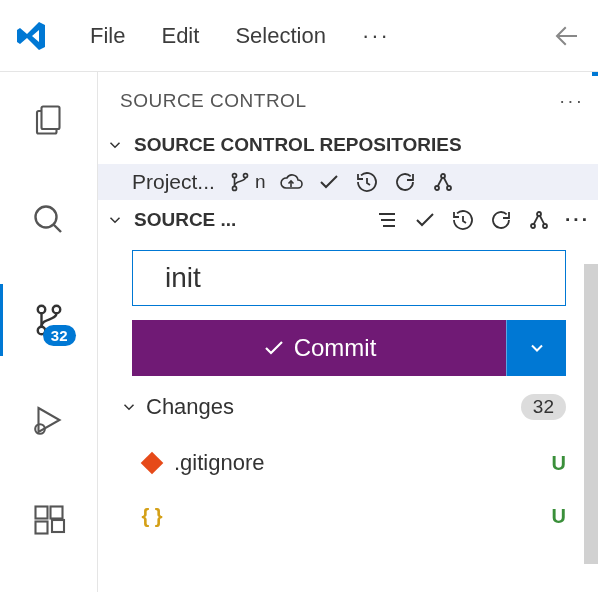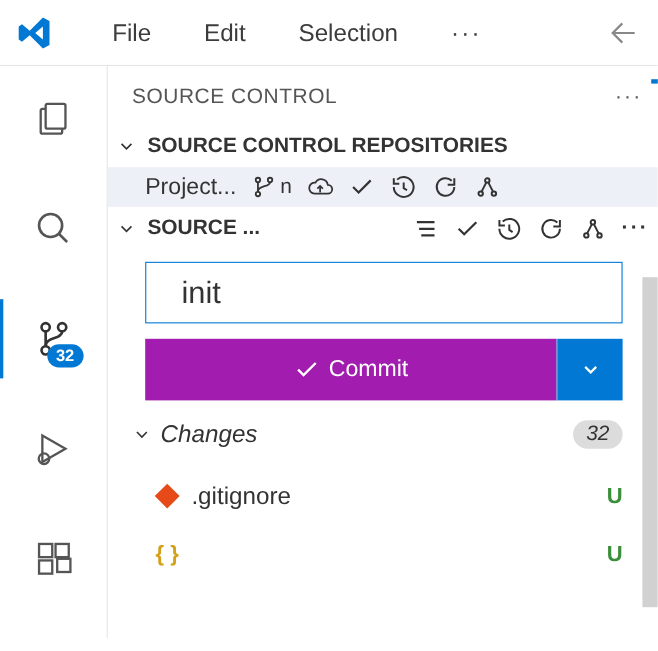--- a/index.html
+++ b/index.html
@@ -1,19 +1,19 @@
 <!DOCTYPE html>
 <html><head>
 <meta charset="utf-8">
 <style>
   * { box-sizing: border-box; margin: 0; padding: 0; font-family: -apple-system, "Segoe UI", sans-serif; }
   body { width: 598px; height: 592px; background: #fff; overflow: hidden; color: #333; }
   
   
-  .menubar { height: 60px; display: flex; align-items: center; padding: 0 16px; border-bottom: 1px solid #e5e5e5; gap: 36px; }
+  .menubar { height: 72px; display: flex; align-items: center; padding: 0 16px; border-bottom: 1px solid #e5e5e5; gap: 24px; }
   .vscode-logo { width: 32px; height: 32px; margin-right: 12px; }
   .menu-item { font-size: 22px; color: #3c3c3c; cursor: pointer; padding: 4px 6px; }
   .menu-more { font-size: 22px; color: #3c3c3c; cursor: pointer; letter-spacing: 2px; padding: 4px 6px; }
   .menu-spacer { flex: 1; }
   .back-arrow { color: #888; cursor: pointer; }
   .top-accent { position: absolute; top: 72px; right: 0; width: 6px; height: 4px; background: #0078d4; }
 
   
   .body-row { display: flex; height: calc(592px - 72px); }
   
@@ -40,24 +40,24 @@
   .section-header .icons .ico { cursor: pointer; color: #333; }
   .section-row-more { cursor: pointer; letter-spacing: 2px; color: #333; }
 
   .repo-row { display: flex; align-items: center; padding: 6px 8px 6px 34px; font-size: 21px; color: #333; gap: 14px; background: #eef0f8; }
   .repo-row .name { flex: 0 0 auto; }
   .repo-row .ico { cursor: pointer; color: #333; }
 
   .commit-area { padding: 10px 32px 10px 34px; display: flex; flex-direction: column; gap: 14px; }
   .commit-input { width: 100%; height: 56px; border: 1.5px solid #0078d4; font-size: 28px; padding: 0 32px; color: #333; outline: none; }
   .commit-btn-row { display: flex; height: 56px; }
-  .commit-btn { flex: 1; background: #a21caf; color: #fff; font-size: 21px; border: none; display: flex; align-items: center; justify-content: center; gap: 8px; cursor: pointer; }
+  .commit-btn { flex: 1; background: #701a75; color: #fff; font-size: 24px; border: none; display: flex; align-items: center; justify-content: center; gap: 8px; cursor: pointer; }
   .commit-drop { width: 60px; background: #0078d4; color: #fff; border: none; border-left: 1px solid rgba(255,255,255,0.35); cursor: pointer; display: flex; align-items: center; justify-content: center; }
 
-  .changes-header { display: flex; align-items: center; padding: 8px 32px 6px 22px; font-size: 22px; color: #333; gap: 8px; font-style: italic; }
+  .changes-header { display: flex; align-items: center; padding: 8px 32px 6px 22px; font-size: 22px; color: #333; gap: 8px; }
   .changes-header .chev { cursor: pointer; }
   .changes-header .spacer { flex: 1; }
   .count-badge { background: #dcdcdc; color: #333; border-radius: 16px; padding: 2px 12px; font-size: 19px; }
 
   .file-row { display: flex; align-items: center; padding: 4px 32px 4px 42px; font-size: 22px; color: #333; gap: 10px; margin-top: 20px; }
   .file-row .spacer { flex: 1; }
   .file-status { color: #3a8f3a; font-weight: 600; font-size: 20px; }
   .file-icon { width: 24px; height: 24px; display: inline-flex; align-items: center; justify-content: center; }
   .gitignore-ico { transform: rotate(45deg); background: #e64a19; width: 16px; height: 16px; }
   .braces { color: #d4a017; font-weight: 600; font-size: 20px; }

